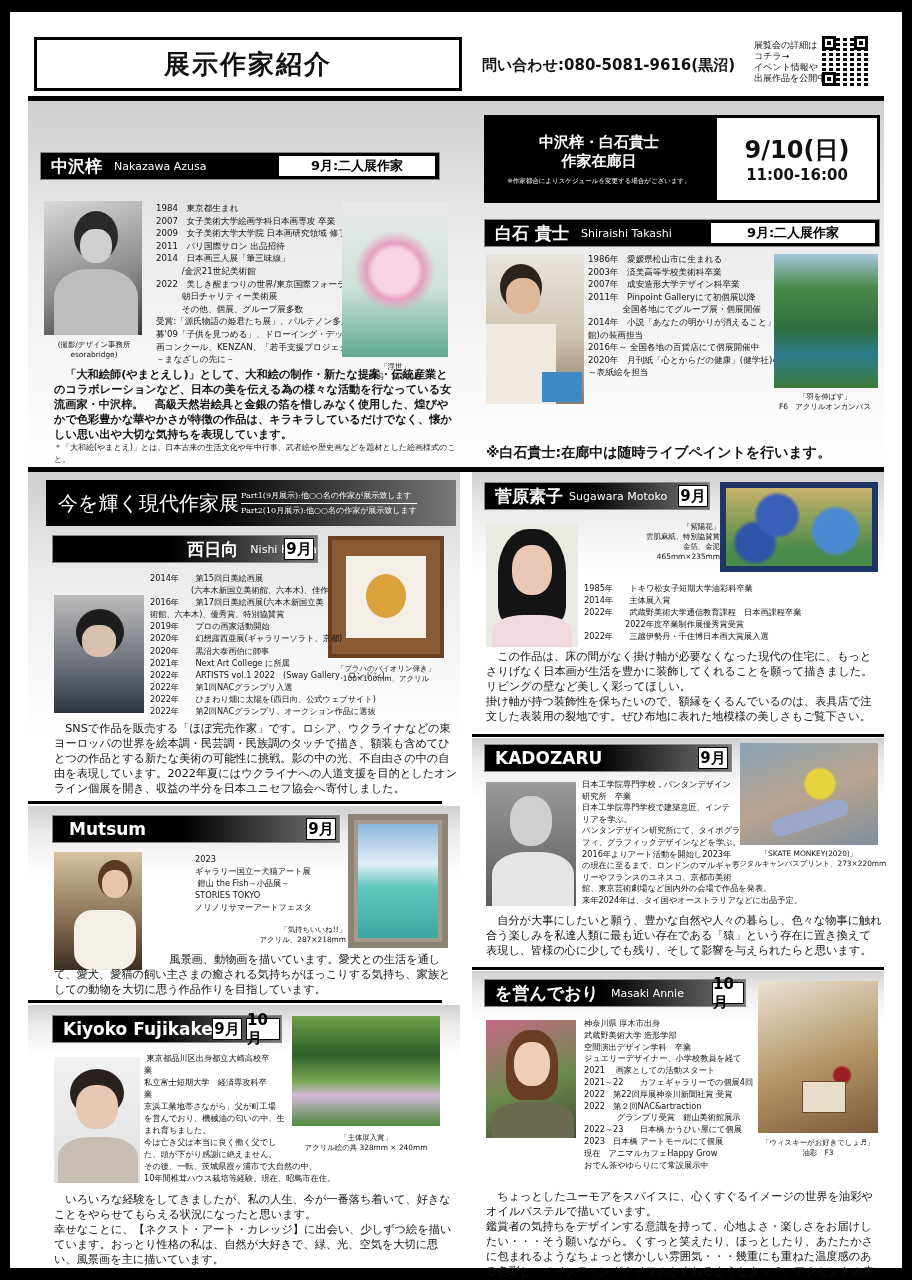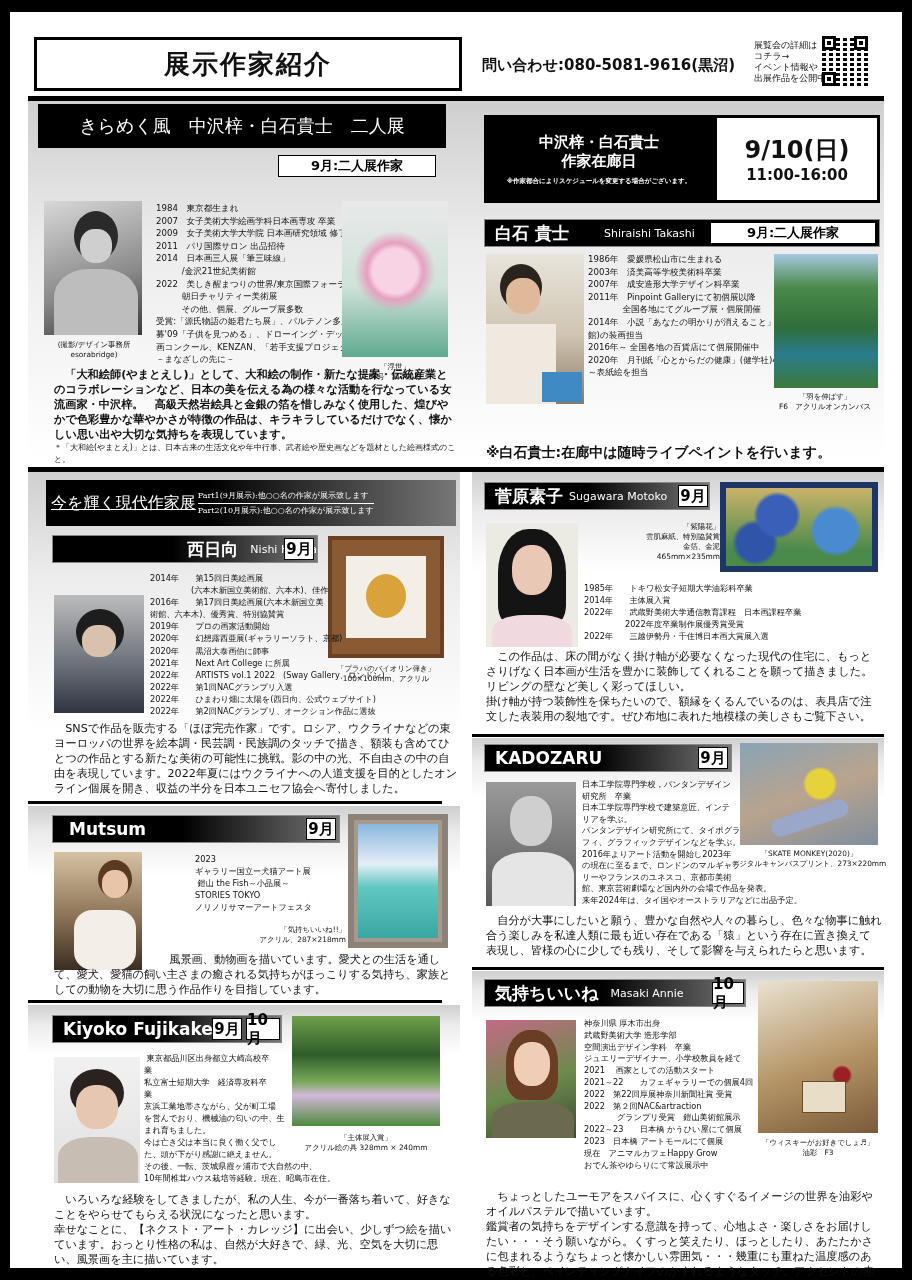--- a/index.html
+++ b/index.html
@@ -47,22 +47,25 @@
     <div class="qr">
       <div class="f" style="left:0;top:0"></div>
       <div class="f" style="right:0;top:0"></div>
       <div class="f" style="left:0;bottom:0"></div>
     </div>
   </div>
   <div class="rule" style="top:84px;"></div>
 
   <div class="col grad" style="left:18px;top:89px;width:856px;height:360px;"></div>
 
-  <div class="banner" style="position:absolute;left:28px;top:92px;width:408px;height:44px;justify-content:center;font-family:'DejaVu Serif',serif;font-size:18px;">きらめく風　中沢梓・白石貴士　二人展</div>
-
+
+  <div class="nameplate" style="left:30px;top:140px;width:400px;background:#000;">
+    <span class="jp">中沢梓</span>
+    <span class="en">Nakazawa Azusa</span>
+  </div>
   <div class="badge" style="left:268px;top:143px;width:158px;height:22px;font-size:13px;">9月:二人展作家</div>
 
   <div class="photo" style="left:34px;top:189px;width:98px;height:134px;background:linear-gradient(160deg,#d8d8d8,#8a8a8a 60%,#3a3a3a);">
     <div style="position:absolute;left:30px;top:10px;width:44px;height:50px;border-radius:50%;background:#2a2a2a;"></div>
     <div style="position:absolute;left:36px;top:28px;width:32px;height:34px;border-radius:45%;background:#cfcfcf;"></div>
     <div style="position:absolute;left:10px;top:68px;width:84px;height:70px;border-radius:40% 40% 0 0;background:#bdbdbd;"></div>
   </div>
   <div class="cap" style="left:30px;top:328px;width:108px;">(撮影/デザイン事務所
 esorabridge)</div>
   <div class="bio" style="left:146px;top:190px;">1984　東京都生まれ
@@ -82,28 +85,28 @@
   <div class="cap" style="left:332px;top:350px;width:106px;">「浮世」
 F4号　絹本岩彩</div>
   <div class="desc" style="left:44px;top:355px;width:404px;">
     <div style="text-indent:1em;padding-right:0;">「大和絵師(やまとえし)」として、大和絵の制作・新たな提案・伝統産業とのコラボレーションなど、日本の美を伝える為の様々な活動を行なっている女流画家・中沢梓。　高級天然岩絵具と金銀の箔を惜しみなく使用した、煌びやかで色彩豊かな華やかさが特徴の作品は、キラキラしているだけでなく、懐かしい思い出や大切な気持ちを表現しています。</div>
     <div class="small">＊「大和絵(やまとえ)」とは、日本古来の生活文化や年中行事、武者絵や歴史画などを題材とした絵画様式のこと。</div>
   </div>
 
   <div class="banner" style="position:absolute;left:474px;top:103px;width:230px;height:88px;flex-direction:column;justify-content:center;">
     <div style="font-size:15px;font-weight:bold;">中沢梓・白石貴士</div>
     <div style="font-size:15px;font-weight:bold;">作家在廊日</div>
-    <div style="font-size:6.5px;margin-top:6px;font-weight:bold;">※作家都合によりスケジュールを変更する場合がございます。</div>
+    <div style="font-size:6.5px;margin-top:6px;">※作家都合によりスケジュールを変更する場合がございます。</div>
   </div>
   <div style="position:absolute;left:704px;top:103px;width:166px;height:88px;border:3px solid #000;background:#fff;display:flex;flex-direction:column;align-items:center;justify-content:center;">
     <div style="font-size:24px;font-weight:bold;">9/10(日)</div>
     <div style="font-size:15px;font-weight:bold;">11:00-16:00</div>
   </div>
 
-  <div class="nameplate" style="left:474px;top:207px;width:396px;background:#000;gap:23px;">
+  <div class="nameplate" style="left:474px;top:207px;width:396px;background:#000;">
     <span class="jp">白石 貴士</span>
     <span class="en">Shiraishi Takashi</span>
   </div>
   <div class="badge" style="left:700px;top:210px;width:166px;height:22px;font-size:13px;">9月:二人展作家</div>
 
   <div class="photo" style="left:476px;top:242px;width:98px;height:150px;background:linear-gradient(180deg,#e8e4dc,#cfc4b1 55%,#8a7b66);">
     <div style="position:absolute;left:14px;top:10px;width:42px;height:46px;border-radius:50%;background:#2b241e;"></div>
     <div style="position:absolute;left:20px;top:24px;width:34px;height:36px;border-radius:45%;background:#e0b99a;"></div>
     <div style="position:absolute;left:0;top:70px;width:70px;height:80px;background:#efe9df;"></div>
     <div style="position:absolute;left:56px;top:118px;width:40px;height:30px;background:#3f89c4;"></div>
@@ -120,21 +123,21 @@
 ～表紙絵を担当</div>
   <div class="art" style="left:764px;top:242px;width:104px;height:134px;background:linear-gradient(180deg,#a6c8e0 0%,#4a8a4a 25%,#2f6e3c 55%,#2a7c8c 75%,#3c7a3a 100%);"></div>
   <div class="cap" style="left:760px;top:380px;width:110px;">「羽を伸ばす」
 F6　アクリルオンカンバス</div>
   <div style="position:absolute;left:476px;top:432px;font-size:14px;font-weight:bold;">※白石貴士:在廊中は随時ライブペイントを行います。</div>
 
   <div class="rule" style="top:455px;"></div>
 
   <div class="col grad" style="left:18px;top:460px;width:432px;height:258px;"></div>
   <div class="banner" style="position:absolute;left:36px;top:468px;width:410px;height:46px;background:linear-gradient(90deg,#000 0%,#000 40%,#777 100%);">
-    <span style="font-family:'DejaVu Serif',serif;font-size:16px;margin-left:5px;text-decoration:underline;">今を輝く現代作家展</span>
+    <span style="font-family:'DejaVu Serif',serif;font-size:20px;margin-left:12px;">今を輝く現代作家展</span>
     <div style="margin-left:2px;font-family:'DejaVu Serif',serif;font-size:8px;line-height:14px;">
       <div style="border-bottom:1px solid #fff;">Part1(9月展示):他○○名の作家が展示致します</div>
       <div>Part2(10月展示):他○○名の作家が展示致します</div>
     </div>
   </div>
 
   <div class="nameplate" style="left:42px;top:523px;width:266px;justify-content:flex-end;">
     <span class="jp">西日向</span>
     <span class="en">Nishi Hinata</span>
   </div>
@@ -269,21 +272,21 @@
 の現在に至るまで、ロンドンのマルギャラ
 リーやフランスのユネスコ、京都市美術
 館、東京芸術劇場など国内外の会場で作品を発表。
 来年2024年は、タイ国やオーストラリアなどに出品予定。</div>
   <div class="desc" style="left:476px;top:902px;width:396px;font-weight:normal;font-family:Liberation Mono, monospace;">　自分が大事にしたいと願う、豊かな自然や人々の暮らし、色々な物事に触れ合う楽しみを私達人類に最も近い存在である「猿」という存在に置き換えて表現し、皆様の心に少しでも残り、そして影響を与えられたらと思います。</div>
 
   <div class="rule" style="left:462px;top:955px;width:412px;height:3px;"></div>
 
   <div class="col grad" style="left:462px;top:959px;width:412px;height:50px;"></div>
   <div class="nameplate" style="left:474px;top:967px;width:262px;">
-    <span class="jp">気持ちいいね</span>
+    <span class="jp">を営んでおり</span>
     <span class="en">Masaki Annie</span>
   </div>
   <div class="badge" style="left:702px;top:970px;width:32px;height:22px;">10月</div>
   <div class="photo" style="left:476px;top:1008px;width:90px;height:118px;background:linear-gradient(160deg,#c46a86,#6c8a4c 55%,#3d4a30);">
     <div style="position:absolute;left:20px;top:10px;width:52px;height:70px;border-radius:45% 45% 30% 30%;background:#6a3e24;"></div>
     <div style="position:absolute;left:28px;top:22px;width:36px;height:44px;border-radius:45%;background:#f0cdb6;"></div>
     <div style="position:absolute;left:6px;top:82px;width:82px;height:40px;border-radius:40% 40% 0 0;background:#6b6a4e;"></div>
   </div>
   <div class="bio" style="left:574px;top:1006px;font-size:8.2px;line-height:11.8px;">神奈川県 厚木市出身
 武蔵野美術大学 造形学部

